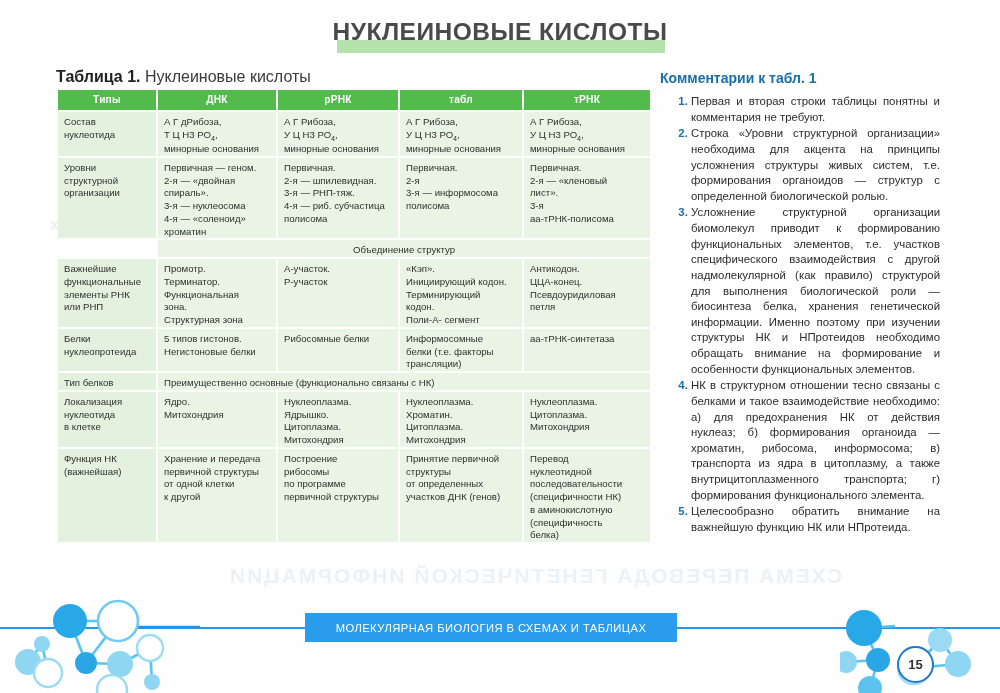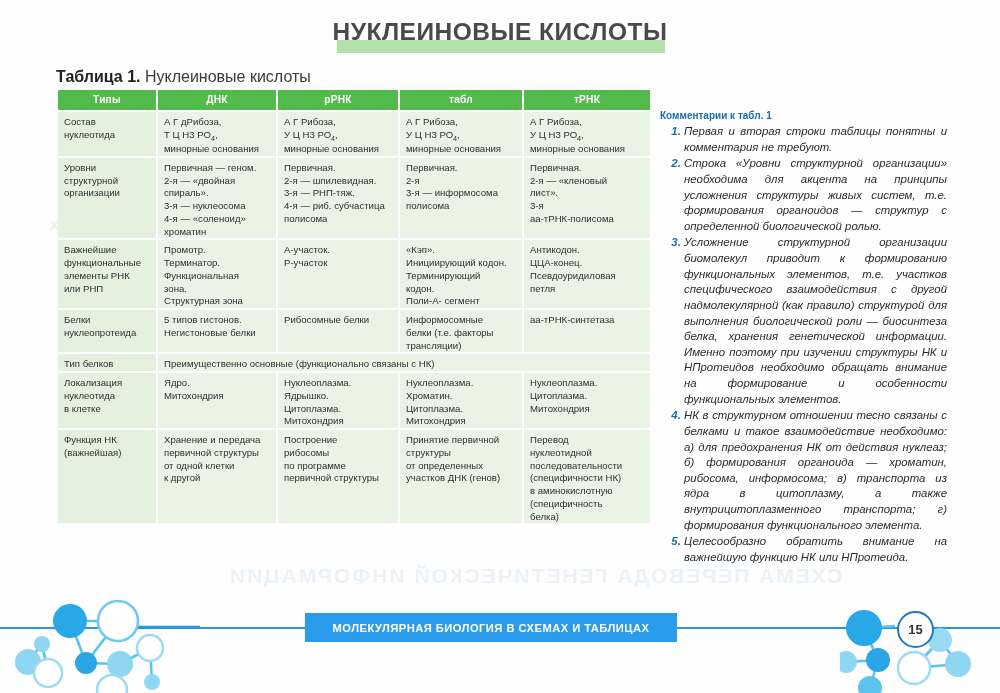--- a/index.html
+++ b/index.html
@@ -94,51 +94,50 @@
     position: absolute; left: 56px; top: 545px; width: 594px;
     font-size: 9.2px; line-height: 1.45; color: #3a3a3a;
     text-align: justify;
   }
 
   
   #comments {
     position: absolute; left: 660px; top: 70px; width: 288px;
   }
   #comments-title {
-    font-size: 10px; font-weight: bold; color: #1b6fa8;
+    font-size: 14px; font-weight: bold; color: #1b6fa8;
     margin-bottom: 3px;
-    margin-top: 40px;
   }
   #comments ol {
-    margin: 1px; padding-left: 23px;
-    font-size: 11.4px; line-height: 1.37; color: #2b2b2b; font-style: italic;
+    margin: 8px; padding-left: 23px;
+    font-size: 11.4px; line-height: 1.37; color: #2b2b2b;
   }
   #comments li {
     margin-bottom: 1px;
     text-align: justify;
   }
   #comments li::marker { color: #1b6fa8; font-weight: bold; }
 
   
   #footer-rule-l, #footer-rule-r {
     position: absolute; top: 627px; height: 2px; background: #2596e8;
   }
   #footer-rule-l { left: 0px;  width: 330px; }
   #footer-rule-r { left: 668px; width: 332px; }
   #footer-banner {
     position: absolute; left: 305px; top: 613px;
     width: 372px; height: 29px;
     background: #2a9ceb;
     display: flex; align-items: center; justify-content: center;
   }
   #footer-banner span {
-    color: #ffffff; font-size: 11.2px; font-weight: bold; letter-spacing: .45px;
+    color: #ffffff; font-size: 11.2px; font-weight: normal; letter-spacing: .45px;
   }
   #page-number {
-    position: absolute; left: 897px; top: 611px;
+    position: absolute; left: 897px; top: 646px;
     width: 33px; height: 33px;
     border: 2.4px solid #1f78c8; border-radius: 50%;
     background: #ffffff;
     display: flex; align-items: center; justify-content: center;
     font-size: 13px; font-weight: bold; color: #333;
     z-index: 5;
   }
   .mol { position: absolute; z-index: 3; }
   svg { display: block; }
 </style>
@@ -184,20 +183,24 @@
           <td>А Г Рибоза,<br>У Ц Н3 РО<sub>4</sub>,<br>минорные основания</td>
           <td>А Г Рибоза,<br>У Ц Н3 РО<sub>4</sub>,<br>минорные основания</td>
           <td>А Г Рибоза,<br>У Ц Н3 РО<sub>4</sub>,<br>минорные основания</td>
         </tr>
         <tr>
           <td class="label">Уровни<br>структурной<br>организации</td>
           <td>Первичная — геном.<br>2-я — «двойная<br>спираль».<br>3-я — нуклеосома<br>4-я — «соленоид»<br>хроматин</td>
           <td>Первичная.<br>2-я — шпилевидная.<br>3-я — РНП-тяж.<br>4-я — риб. субчастица<br>полисома</td>
           <td>Первичная.<br>2-я<br>3-я — информосома<br>полисома</td>
           <td>Первичная.<br>2-я — «кленовый<br>лист».<br>3-я<br>аа-тРНК-полисома</td>
+        </tr>
+        <tr>
+          <td style="background: transparent;"></td>
+          <td colspan="4" class="span-note">Объединение структур</td>
         </tr>
         <tr>
           <td class="label">Важнейшие<br>функциональные<br>элементы РНК<br>или РНП</td>
           <td>Промотр.<br>Терминатор.<br>Функциональная<br>зона.<br>Структурная зона</td>
           <td>А-участок.<br>Р-участок</td>
           <td>«Кэп».<br>Инициирующий кодон.<br>Терминирующий<br>кодон.<br>Поли-А- сегмент</td>
           <td>Антикодон.<br>ЦЦА-конец.<br>Псевдоуридиловая<br>петля</td>
         </tr>
         <tr>
           <td class="label">Белки<br>нуклеопротеида</td>

